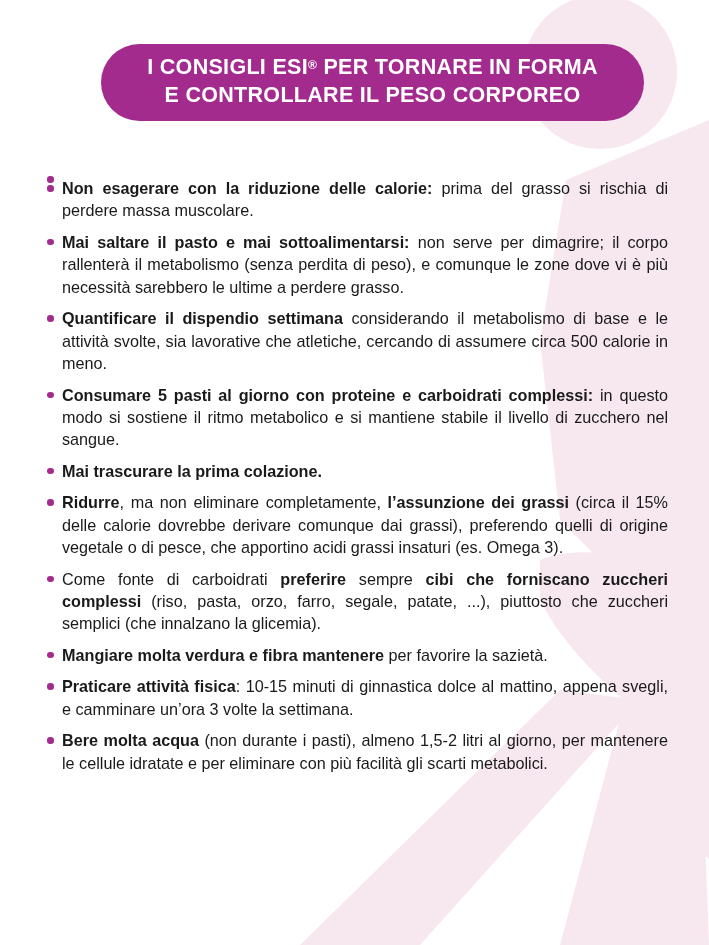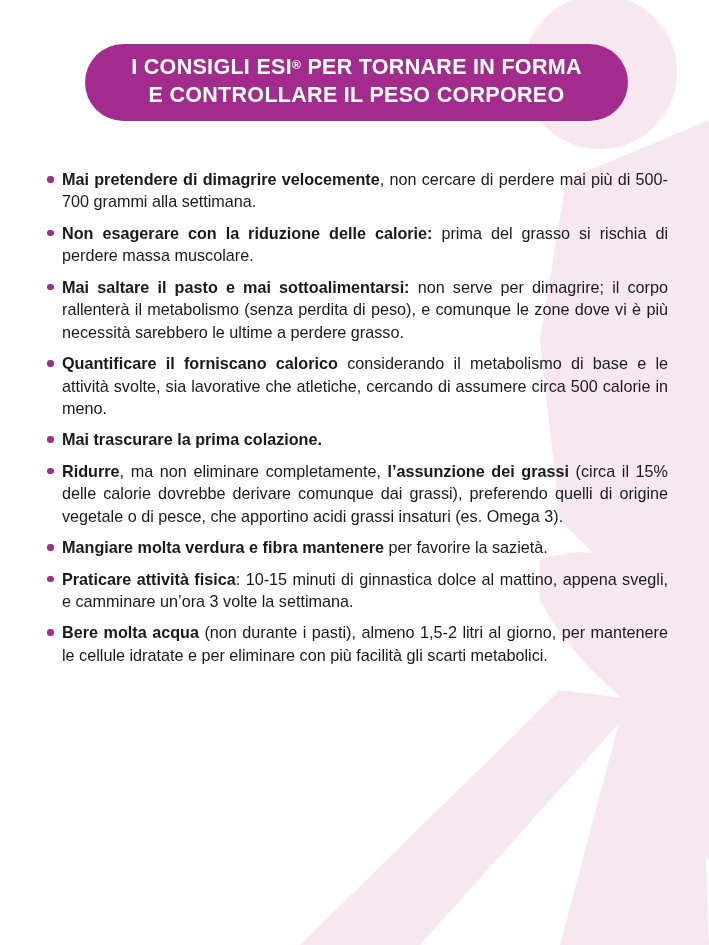--- a/index.html
+++ b/index.html
@@ -25,21 +25,21 @@
     inset: 0;
     width: 709px;
     height: 945px;
     z-index: 0;
     pointer-events: none;
   }
 
   
   .banner-wrap {
     position: absolute;
-    left: 85px;
+    left: 101px;
     top: 44px;
     width: 543px;
     z-index: 2;
   }
   .banner {
     background: #A32B8E;
     border-radius: 40px;
     padding: 9px 26px 11px 26px;
     text-align: center;
     box-sizing: border-box;
@@ -112,41 +112,48 @@
   <div class="banner-wrap">
     <div class="banner">
       <div class="banner-line"><span>I CONSIGLI ESI</span><span class="reg">®</span><span> PER TORNARE IN FORMA</span></div>
       <div class="banner-line">E CONTROLLARE IL PESO CORPOREO</div>
     </div>
   </div>
 
   <div class="content">
     <div class="bullet-item">
       <span class="dot"></span>
-      <span class="txt"><b>Mai pretendere di dimagrire velocemente</b>, non cercare di perdere mai più di 500-700 grammi alla settimana.</span>
     </div>
     <div class="bullet-item">
       <span class="dot"></span>
       <span class="txt"><b>Non esagerare con la riduzione delle calorie:</b> prima del grasso si rischia di perdere massa muscolare.</span>
     </div>
     <div class="bullet-item">
       <span class="dot"></span>
       <span class="txt"><b>Mai saltare il pasto e mai sottoalimentarsi:</b> non serve per dimagrire; il corpo rallenterà il metabolismo (senza perdita di peso), e comunque le zone dove vi è più necessità sarebbero le ultime a perdere grasso.</span>
     </div>
     <div class="bullet-item">
       <span class="dot"></span>
-      <span class="txt"><b>Quantificare il forniscano calorico</b> considerando il metabolismo di base e le attività svolte, sia lavorative che atletiche, cercando di assumere circa 500 calorie in meno.</span>
+      <span class="txt"><b>Quantificare il dispendio settimana</b> considerando il metabolismo di base e le attività svolte, sia lavorative che atletiche, cercando di assumere circa 500 calorie in meno.</span>
+    </div>
+    <div class="bullet-item">
+      <span class="dot"></span>
+      <span class="txt"><b>Consumare 5 pasti al giorno con proteine e carboidrati complessi:</b> in questo modo si sostiene il ritmo metabolico e si mantiene stabile il livello di zucchero nel sangue.</span>
     </div>
     <div class="bullet-item">
       <span class="dot"></span>
       <span class="txt"><b>Mai trascurare la prima colazione.</b></span>
     </div>
     <div class="bullet-item">
       <span class="dot"></span>
       <span class="txt"><b>Ridurre</b>, ma non eliminare completamente, <b>l’assunzione dei grassi</b> (circa il 15% delle calorie dovrebbe derivare comunque dai grassi), preferendo quelli di origine vegetale o di pesce, che apportino acidi grassi insaturi (es. Omega 3).</span>
+    </div>
+    <div class="bullet-item">
+      <span class="dot"></span>
+      <span class="txt">Come fonte di carboidrati <b>preferire</b> sempre <b>cibi che forniscano zuccheri complessi</b> (riso, pasta, orzo, farro, segale, patate, ...), piuttosto che zuccheri semplici (che innalzano la glicemia).</span>
     </div>
     <div class="bullet-item">
       <span class="dot"></span>
       <span class="txt"><b>Mangiare molta verdura e fibra mantenere</b> per favorire la sazietà.</span>
     </div>
     <div class="bullet-item">
       <span class="dot"></span>
       <span class="txt"><b>Praticare attività fisica</b>: 10-15 minuti di ginnastica dolce al mattino, appena svegli, e camminare un’ora 3 volte la settimana.</span>
     </div>
     <div class="bullet-item">

